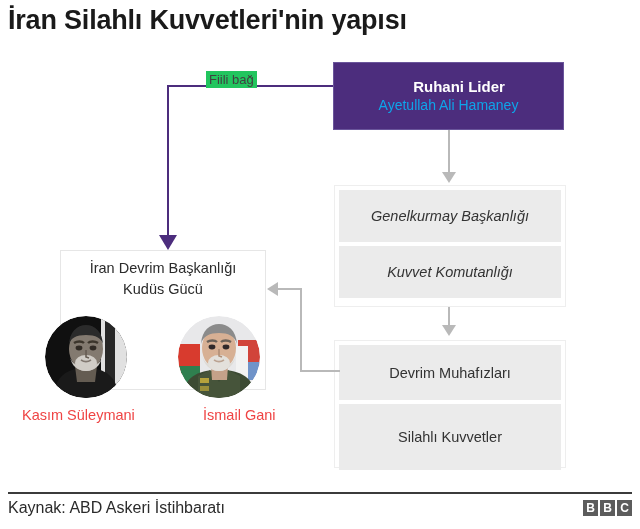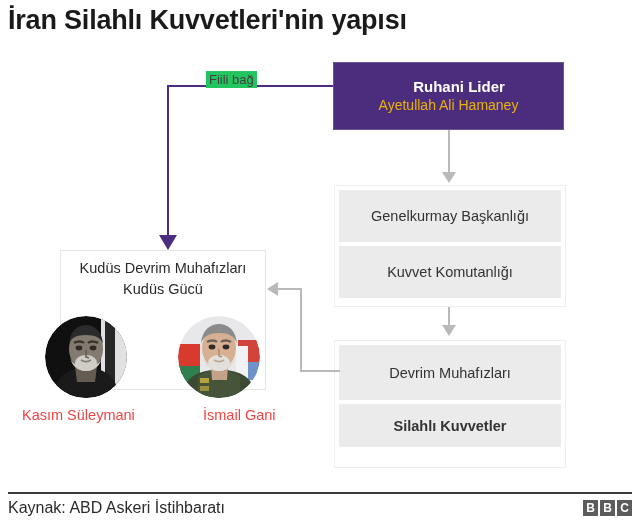--- a/index.html
+++ b/index.html
@@ -48,21 +48,21 @@
     justify-content: center;
   }
   .leader-title {
     color: #ffffff;
     font-size: 15px;
     font-weight: bold;
     line-height: 19px;
     padding-left: 21px;
   }
   .leader-sub {
-    color: #eab308;
+    color: #0ea5e9;
     font-size: 14px;
     line-height: 19px;
     font-weight: normal;
   }
 
   
   .link-label {
     position: absolute;
     left: 206px;
     top: 71px;
@@ -124,36 +124,36 @@
   }
 
   
   .group-box {
     position: absolute;
     background: #ffffff;
     border: 1px solid #eeeeee;
     box-sizing: border-box;
     padding: 4px;
   }
-  .group-box.g1 { left: 334px; top: 185px; width: 232px; height: 122px; }
+  .group-box.g1 { left: 334px; top: 185px; width: 232px; height: 122px; font-style: italic; }
   .group-box.g2 { left: 334px; top: 340px; width: 232px; height: 128px; }
 
   .cell {
     background: #ebebeb;
     height: 52px;
     display: flex;
     align-items: center;
     justify-content: center;
     color: #333333;
     font-size: 14.5px;
     line-height: 18px;
   }
   .g1 .cell:first-child { margin-bottom: 4px; }
   .g2 .cell:first-child { margin-bottom: 4px; height: 55px; }
-  .g2 .cell:last-child { height: 43px; font-weight: bold; }
+  .g2 .cell:last-child { height: 66px; }
 
   
   .quds-box {
     position: absolute;
     left: 60px;
     top: 250px;
     width: 206px;
     height: 140px;
     border: 1px solid #e6e6e6;
     box-sizing: border-box;
@@ -264,21 +264,21 @@
     <div class="cell">Silahlı Kuvvetler</div>
   </div>
 
   <div class="gray-line" style="left:300px; top:370px; width:40px; height:2px;"></div>
   <div class="gray-line" style="left:300px; top:288px; width:2px; height:84px;"></div>
   <div class="gray-line" style="left:278px; top:288px; width:24px; height:2px;"></div>
   <div class="gray-arrow-left" style="left:267px; top:282px;"></div>
 
   <div class="quds-box"></div>
   <div class="quds-label">
-    <div>Kudüs Devrim Muhafızları</div>
+    <div>İran Devrim Başkanlığı</div>
     <div>Kudüs Gücü</div>
   </div>
 
   <div class="portrait p1">
     <svg viewBox="0 0 82 82" xmlns="http://www.w3.org/2000/svg">
       <defs>
         <clipPath id="clipA">
             <circle cx="41" cy="41" r="41"></circle>
           </clipPath>
       </defs>

